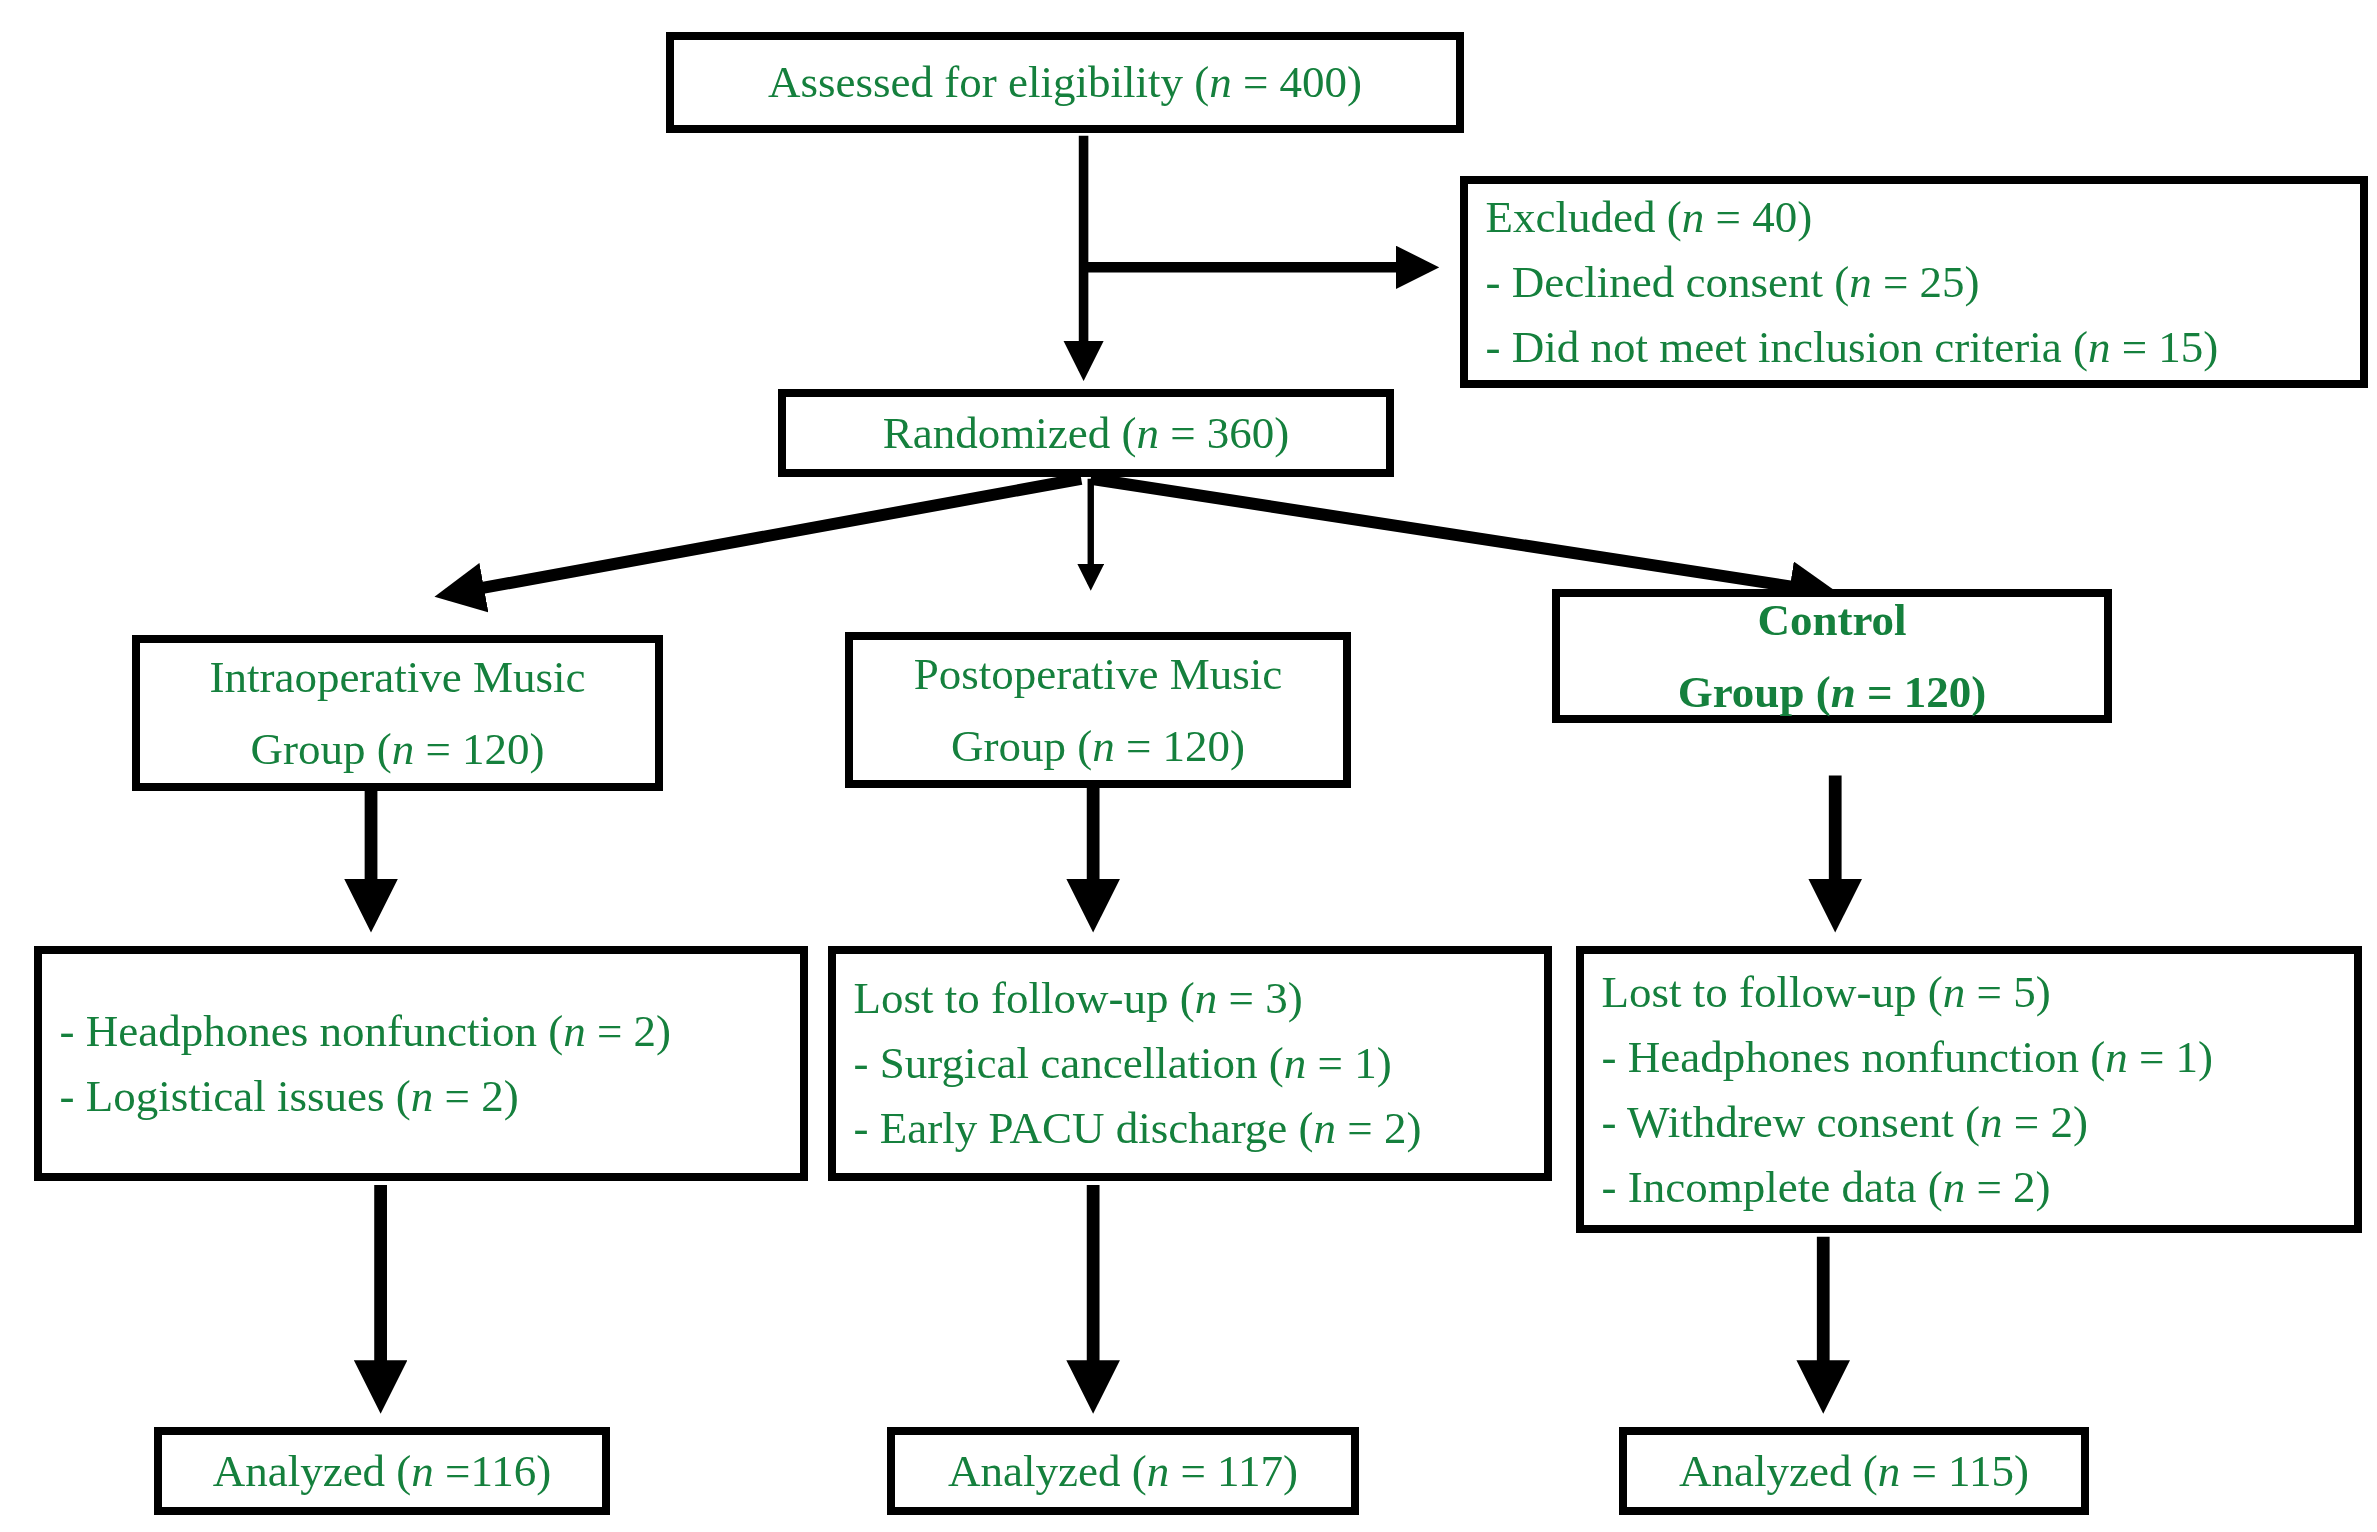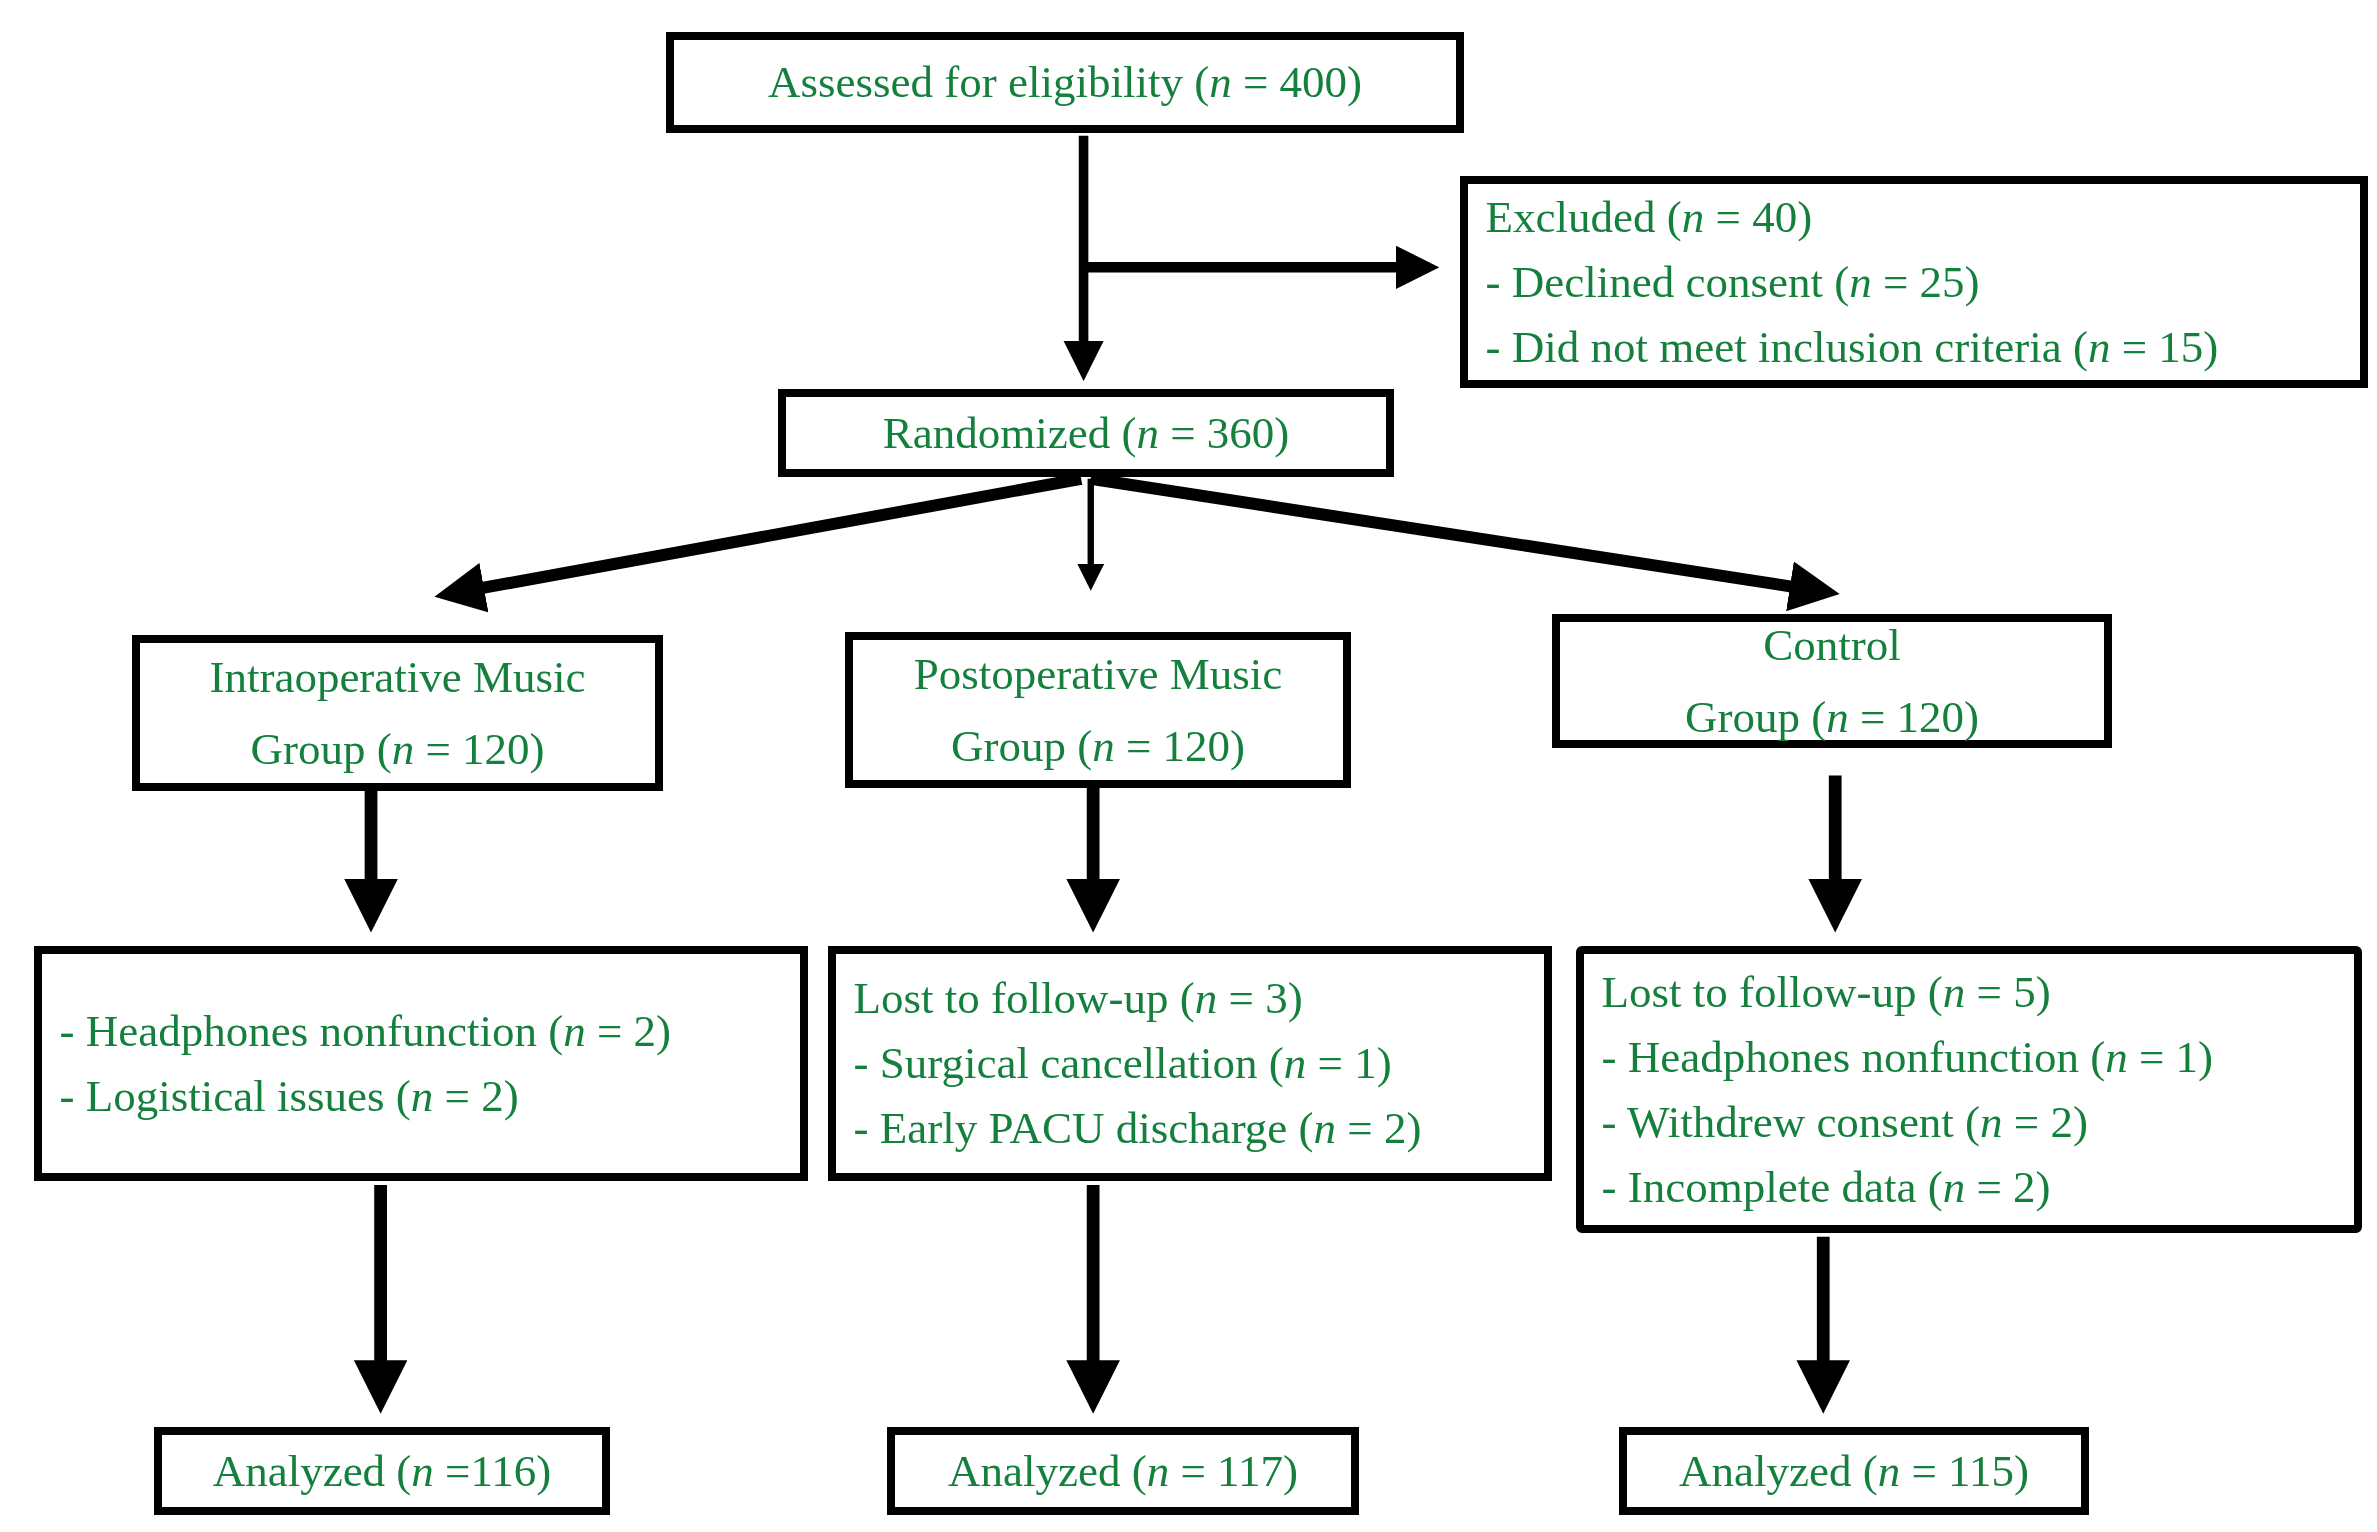--- a/index.html
+++ b/index.html
@@ -36,24 +36,24 @@
   .center { align-items: center; text-align: center; }
   .leftal { align-items: flex-start; text-align: left; padding-left: 17.6px; padding-right: 11.2px; }
   .node span { display: block; white-space: nowrap; }
 
   
   #assessed   { left: 666px;  top: 32px;   width: 798px; height: 101px; }
   #excluded   { left: 1460px; top: 176px;  width: 908px; height: 212px; }
   #randomized { left: 778px;  top: 389px;  width: 616px;  height: 88px; }
   #group-intraop { left: 132px;  top: 635px; width: 531px; height: 156px; line-height: 72px; }
   #group-postop  { left: 845px; top: 615px; width: 506px; height: 156px; line-height: 72px; margin-top: 17px; }
-  #group-control { left: 1552px; top: 614px; width: 560px; height: 134px; line-height: 72px; }
+  #group-control { left: 1552px; top: 589px; width: 560px; height: 134px; line-height: 72px; font-weight: bold; }
   #lost-intraop  { left: 34px;   top: 946px; width: 774px; height: 235px; }
   #lost-postop   { left: 828px; top: 946px; width: 724px; height: 235px; }
-  #lost-control  { left: 1576px; top: 946px; width: 786px; height: 287px; border-radius: 6px; }
+  #lost-control  { left: 1576px; top: 946px; width: 786px; height: 287px; }
   #analyzed-intraop { left: 154px;  top: 1427px; width: 456px; height: 88px; }
   #analyzed-postop  { left: 887px; top: 1427px; width: 472px; height: 88px; }
   #analyzed-control { left: 1619px; top: 1427px; width: 470px; height: 88px; }
 </style>
 </head>
 <body>
 
 <div id="canvas">
 
   <svg id="arrows" viewBox="0 0 2979 1920" xmlns="http://www.w3.org/2000/svg">

